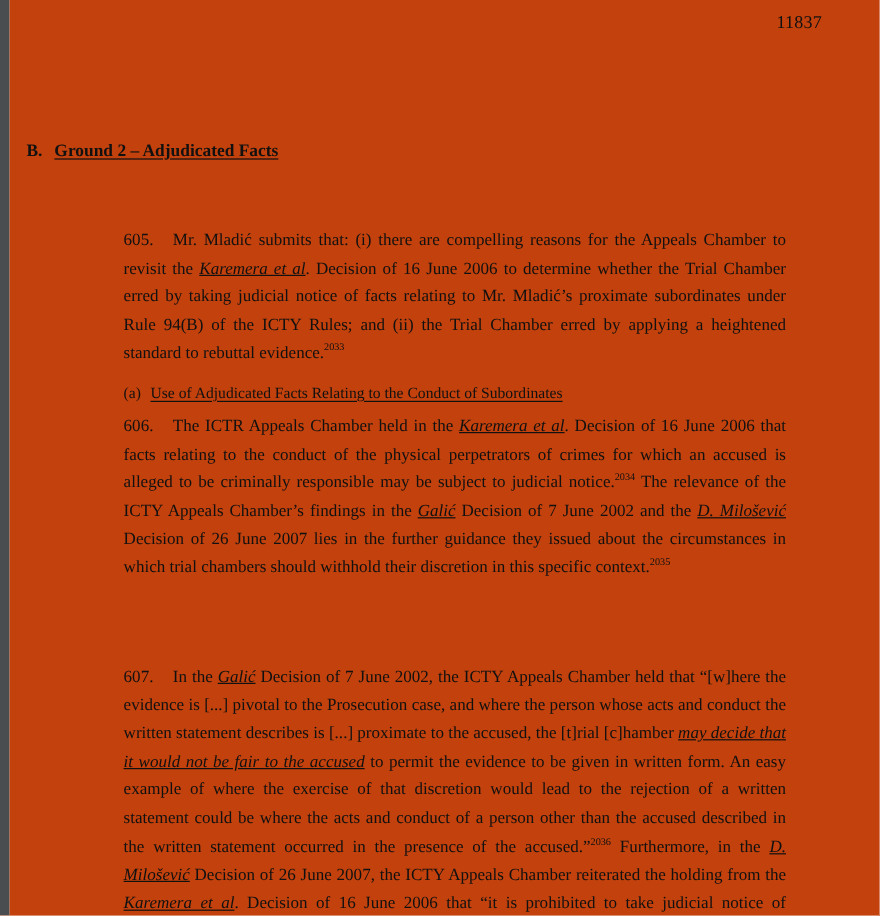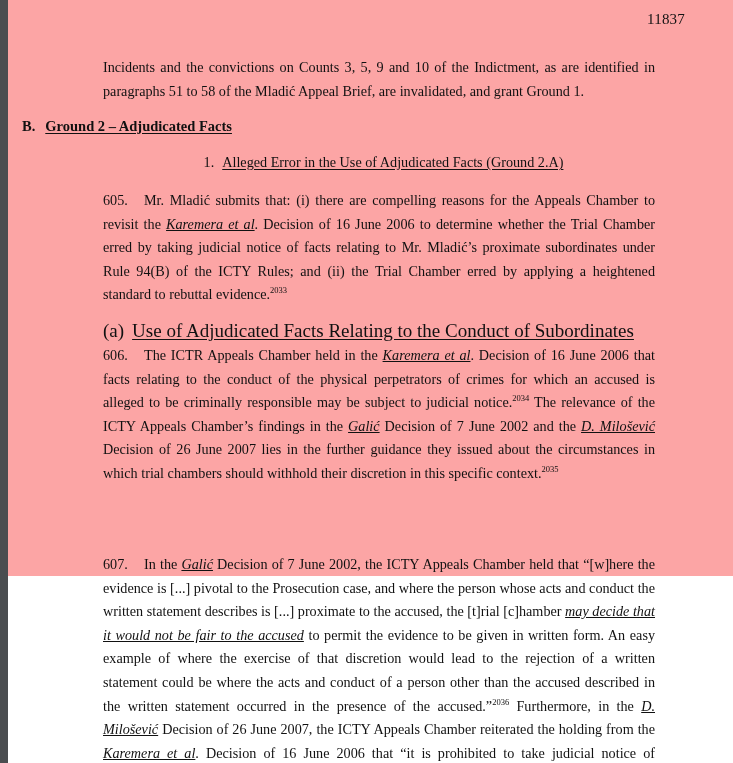--- a/index.html
+++ b/index.html
@@ -7,21 +7,21 @@
     width: 733px; height: 763px; overflow: hidden; background: #ffffff;
     position: relative;
     font-family: "Liberation Serif", "DejaVu Serif", serif;
     color: #111;
   }
   .left-strip {
     position: absolute; left: 0; top: 0; width: 8px; height: 763px;
     background: #4a4d50;
   }
   .page {
-    position: absolute; left: 8px; top: 0; width: 725px; height: 576px; background: #fca5a5;
+    position: absolute; left: 8px; top: 0; width: 725px; height: 763px; background: #c2410c;
   }
   .page-number {
     position: absolute; right: 48px; top: 11px; font-size: 15px; letter-spacing: 0.2px;
   }
   .text-block {
     position: absolute; left: 95px; width: 552px; font-size: 14.2px; line-height: 23.6px;
     text-align: justify; text-align-last: left;
   }
   .text-block p { margin: 0; }
   .continuation { top: 56px; }
@@ -31,48 +31,42 @@
   }
   .heading-b .letter { margin-right: 10px; margin-left: 14px; }
   .heading-b .u { text-decoration: underline; text-underline-offset: 2px; }
   .heading-1 {
     position: absolute; left: 0; width: 725px; top: 154px; text-align: center; font-size: 14.2px;
     padding-left: 26px; box-sizing: border-box;
   }
   .heading-1 .num { margin-right: 8px; }
   .heading-1 .u { text-decoration: underline; text-underline-offset: 2px; }
   .p605 { top: 189px; }
-  .heading-a { position: absolute; left: 95px; top: 320px; font-size: 19px; }
+  .heading-a { position: absolute; left: 95px; top: 320px; font-size: 13px; }
   .heading-a .lbl { margin-right: 8px; }
   .heading-a .u { text-decoration: underline; text-underline-offset: 2px; }
   .p606 { top: 344px; }
   .p607 { top: 509px; margin-top: 44px; }
   .pnum { display: inline-block; width: 41px; }
   sup { font-size: 8.5px; vertical-align: 0; position: relative; top: -6px; line-height: 0; }
   i { font-style: italic; text-decoration: underline; }
 </style>
 </head>
 <body>
 
 <div class="left-strip"></div>
 
 <div class="page">
   <div class="page-number">11837</div>
 
-  <div class="text-block continuation">
-    <p>Incidents and the convictions on Counts 3, 5, 9 and 10 of the Indictment, as are identified in paragraphs 51 to 58 of the Mladić Appeal Brief, are invalidated, and grant Ground 1.</p>
-  </div>
 
   <div class="heading-b">
     <span class="letter">B.</span><span class="u">Ground 2 – Adjudicated Facts</span>
   </div>
 
-  <div class="heading-1">
-    <span class="num">1.</span><span class="u">Alleged Error in the Use of Adjudicated Facts (Ground 2.A)</span>
-  </div>
 
   <div class="text-block p605">
     <p><span class="pnum">605.</span><span class="body"><span>Mr. Mladić submits that: (i) there are compelling reasons for the Appeals Chamber to revisit the </span><i>Karemera et al</i><span>. Decision of 16 June 2006 to determine whether the Trial Chamber erred by taking judicial notice of facts relating to Mr. Mladić’s proximate subordinates under Rule 94(B) of the ICTY Rules; and (ii) the Trial Chamber erred by applying a heightened standard to rebuttal evidence.</span><sup>2033</sup></span></p>
   </div>
 
   <div class="heading-a">
     <span class="lbl">(a)</span><span class="u">Use of Adjudicated Facts Relating to the Conduct of Subordinates</span>
   </div>
 
   <div class="text-block p606">

